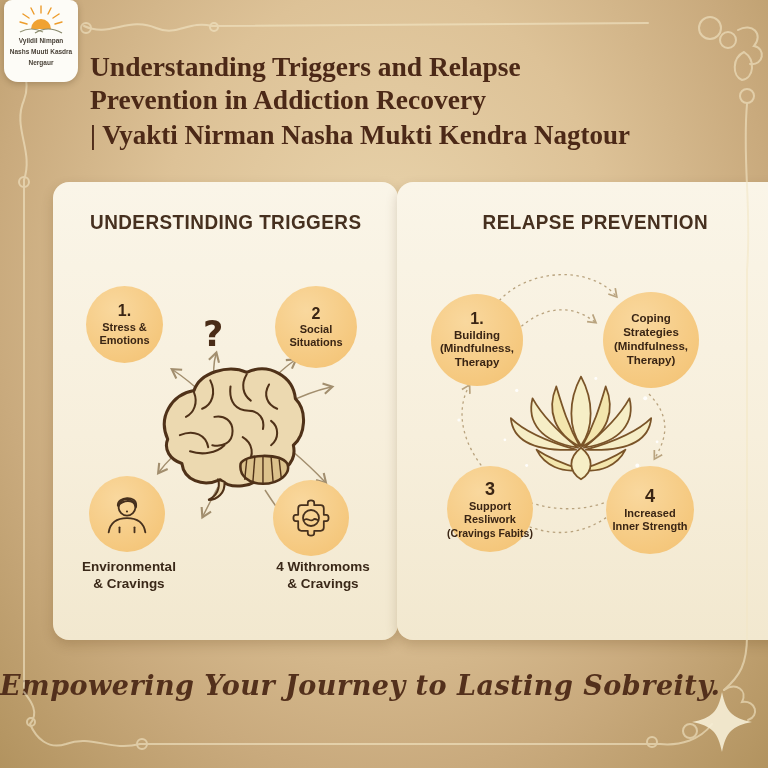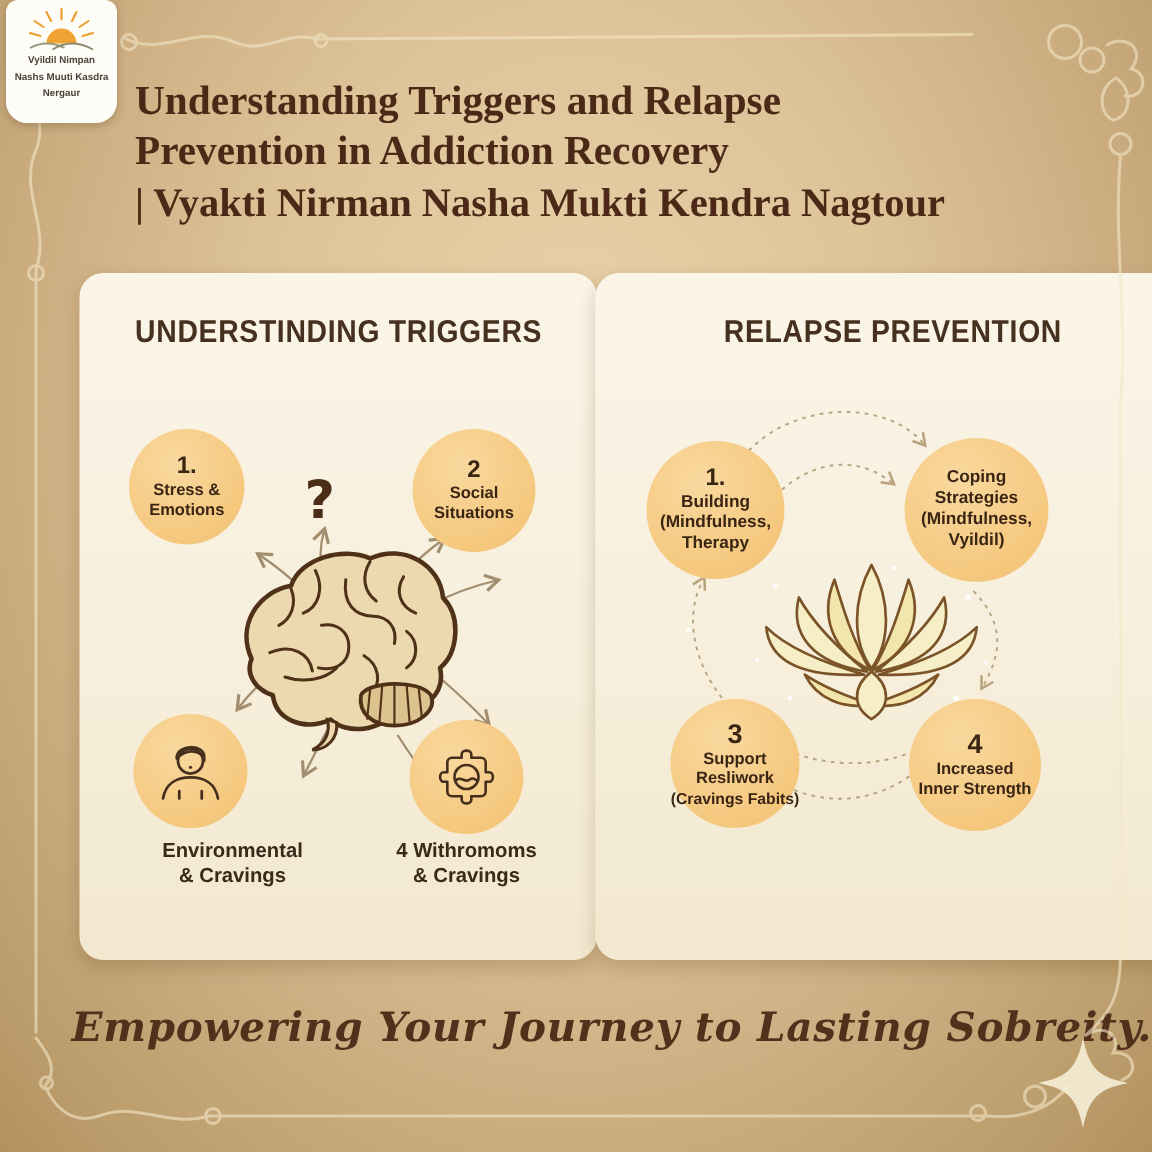--- a/index.html
+++ b/index.html
@@ -41,21 +41,21 @@
   .lbl-sm{font-weight:bold;font-size:11.5px;line-height:1.2;white-space:pre-line;}
   .sub{font-weight:bold;font-size:10.5px;line-height:1.15;white-space:pre-line;}
 
   .caption{position:absolute;text-align:center;font-weight:bold;font-size:13.5px;line-height:1.25;
     color:#3a2818;white-space:pre-line;z-index:3;}
   .qmark{position:absolute;left:150px;top:132px;font-family:"DejaVu Sans",sans-serif;
     font-weight:800;font-size:35px;color:#4a2c17;z-index:3;}
   .abs{position:absolute;}
 
   
-  .tagline{position:absolute;left:0;width:100%;top:670px;text-align:right;
+  .tagline{position:absolute;left:0;width:100%;top:670px;text-align:left;
     font-family:"DejaVu Serif",serif;font-style:italic;font-weight:bold;
     font-size:27px;color:#53301c;letter-spacing:.5px;z-index:2;}
 </style>
 </head>
 <body>
 
 <div class="stage">
 
   <svg class="border-svg" width="768" height="768" viewBox="0 0 768 768">
     <g fill="none" stroke="#f3e7c7" stroke-width="2" opacity="0.6" stroke-linecap="round">
@@ -187,23 +187,23 @@
     <div class="bubble" style="left:220px;top:298px;width:76px;height:76px;">
       <svg width="48" height="48" viewBox="0 0 60 60">
         <g fill="none" stroke="#46301d" stroke-width="2.2" stroke-linejoin="round">
           <path d="M 18 14 H 26 V 11 a 4 3 0 0 1 8 0 V 14 H 42 a 4 4 0 0 1 4 4 V 26 H 49 a 3 4 0 0 1 0 8 H 46 V 42 a 4 4 0 0 1 -4 4 H 34 V 49 a 4 3 0 0 1 -8 0 V 46 H 18 a 4 4 0 0 1 -4 -4 V 34 H 11 a 3 4 0 0 1 0 -8 H 14 V 18 a 4 4 0 0 1 4 -4 Z"></path>
           <circle cx="30" cy="30" r="10"></circle>
           <path d="M 21 33 C 25 28 29 36 33 32 C 35 30 37 32 39 33"></path>
         </g>
       </svg>
     </div>
 
-    <div class="caption" style="left:0;top:377px;width:152px;padding-left:26px;">Environmental
+    <div class="caption" style="left:0;top:377px;width:152px;">Environmental
 &amp; Cravings</div>
-    <div class="caption" style="left:182px;top:377px;width:152px;">4 Withromoms
+    <div class="caption" style="left:194px;top:377px;width:152px;">4 Withromoms
 &amp; Cravings</div>
   </div>
 
   <div class="panel panel-right">
     <div class="panel-heading">
       <span>RELAPSE PREVENTION</span>
     </div>
 
     <svg class="abs" style="left:0;top:0;" width="333" height="458" viewBox="0 0 333 458">
       <defs>
@@ -232,21 +232,21 @@
       <div class="num">1.</div>
       <div class="lbl-sm">Building
 (Mindfulness,
 Therapy</div>
     </div>
 
     <div class="bubble" style="left:206px;top:110px;width:96px;height:96px;">
       <div class="lbl-sm">Coping
 Strategies
 (Mindfulness,
-Vyildil)</div>
+Therapy)</div>
     </div>
 
     <svg class="abs" style="left:100px;top:188px;" width="168" height="112" viewBox="0 0 170 112">
       <g stroke="#7a5428" stroke-width="1.8" stroke-linejoin="round">
         <path d="M 14 48 C 16 70 36 82 80 80 C 52 72 28 62 14 48 Z" fill="#f6eec6"></path>
         <path d="M 156 48 C 154 70 134 82 90 80 C 118 72 142 62 156 48 Z" fill="#f6eec6"></path>
         <path d="M 36 28 C 30 52 44 72 82 78 C 62 62 46 46 36 28 Z" fill="#f6eec6"></path>
         <path d="M 134 28 C 140 52 126 72 88 78 C 108 62 124 46 134 28 Z" fill="#f6eec6"></path>
         <path d="M 60 16 C 50 40 58 64 84 77 C 72 56 66 36 60 16 Z" fill="#f3e6ad"></path>
         <path d="M 110 16 C 120 40 112 64 86 77 C 98 56 104 36 110 16 Z" fill="#f3e6ad"></path>

